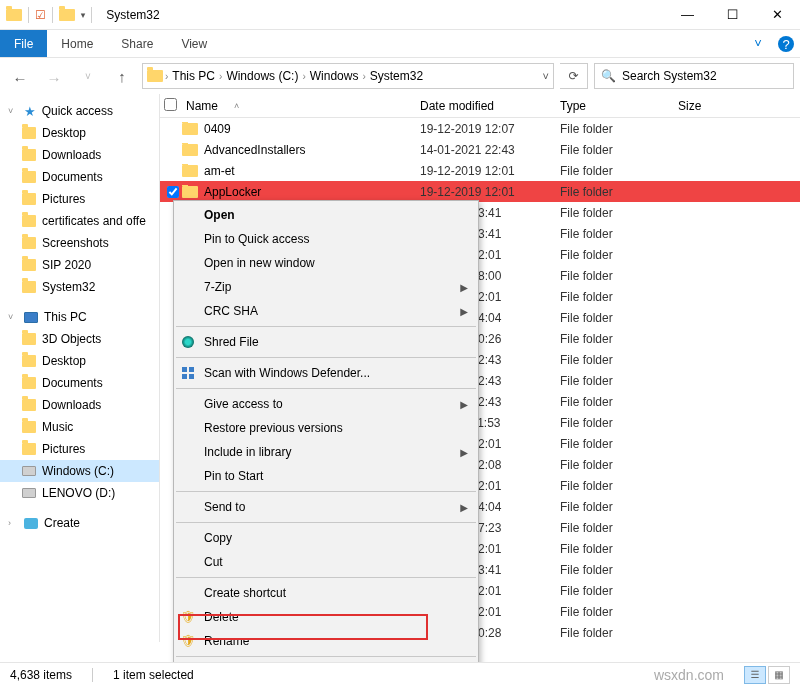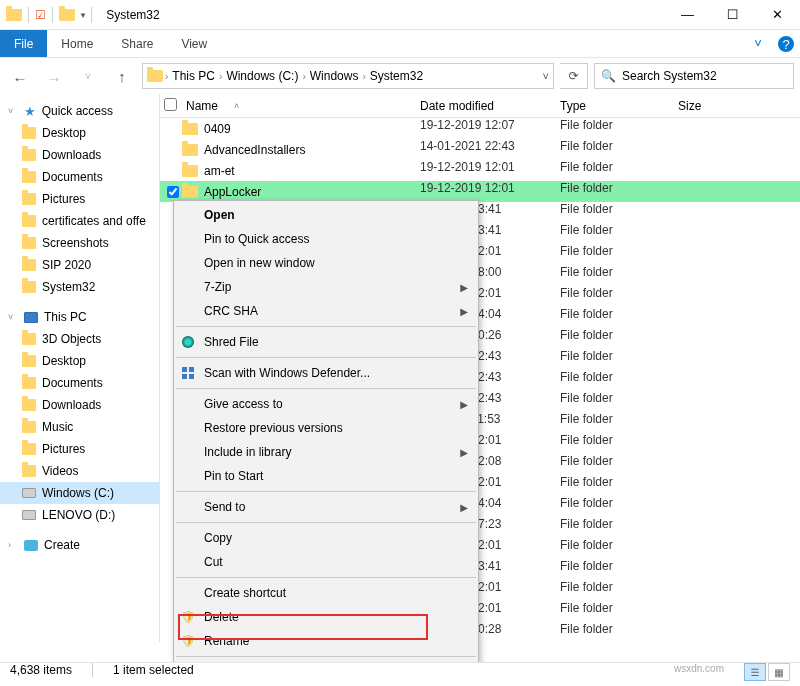--- a/index.html
+++ b/index.html
@@ -45,32 +45,32 @@
 .content{flex:1;display:flex;flex-direction:column;overflow:hidden}
 .cols{height:24px;display:flex;align-items:center;border-bottom:1px solid #e5e5e5;color:#444;padding-left:4px}
 .cols .ck{width:18px}
 .col-name{width:238px;padding-left:4px;display:flex;align-items:center;gap:10px}
 .col-date{width:140px}
 .col-type{width:118px}
 .col-size{flex:1}
 .sort{color:#888;font-size:9px;margin-left:6px}
 
 .rows{flex:1;overflow:hidden}
-.row{height:21px;display:flex;padding-left:4px}
-.row.sel{background:#86efac}
+.row{height:21px;display:flex;align-items:center;padding-left:4px}
+.row.sel{background:#ef4444}
 .row .ck{width:18px;display:flex;align-items:center;justify-content:center}
 .row .ck input{width:12px;height:12px}
 .row .nm{width:238px;display:flex;align-items:center;gap:6px;overflow:hidden;white-space:nowrap}
 .row .dt{width:140px;color:#333}
 .row .tp{width:118px;color:#333}
 .row .sz{flex:1}
 
-.status{position:absolute;bottom:0;left:0;right:0;height:24px;border-top:1px solid #e5e5e5;display:flex;align-items:flex-start;padding:0 10px;gap:20px;background:#fff;color:#444}
+.status{position:absolute;bottom:0;left:0;right:0;height:24px;border-top:1px solid #e5e5e5;display:flex;align-items:center;padding:0 10px;gap:20px;background:#fff;color:#444}
 .status .sep{width:1px;height:14px;background:#ccc}
-.status .wm{margin-left:auto;color:#aaa;font-size:10px}
+.status .wm{margin-left:auto;color:#aaa;font-size:14px}
 .status .viewbtns{display:flex;gap:2px}
 .vbtn{width:22px;height:18px;border:1px solid #ccc;display:flex;align-items:center;justify-content:center;font-size:10px;color:#666}
 .vbtn.on{background:#cce8ff;border-color:#7fb9e6}
 
 .ctx{position:absolute;left:173px;top:200px;width:306px;background:#f2f2f2;border:1px solid #b8b8b8;box-shadow:2px 2px 6px rgba(0,0,0,.25);padding:2px 0}
 .ctx-item{height:24px;display:flex;align-items:center;padding:0 26px 0 30px;position:relative}
 .ctx-item.bold{font-weight:600}
 .ctx-item .arr{position:absolute;right:10px;color:#555;font-size:10px}
 .ctx-item .ic{position:absolute;left:6px;width:16px;display:flex;justify-content:center}
 .ctx-sep{height:1px;background:#c8c8c8;margin:3px 2px}
@@ -198,24 +198,20 @@
         <span>Downloads</span>
       </div>
       <div class="side-item">
         <span class="folder-ico gen-icon"></span>
         <span>Music</span>
       </div>
       <div class="side-item">
         <span class="folder-ico gen-icon"></span>
         <span>Pictures</span>
       </div>
-      <div class="side-item">
-        <span class="folder-ico gen-icon"></span>
-        <span>Videos</span>
-      </div>
       <div class="side-item sel">
         <span class="disk-icon"></span>
         <span>Windows (C:)</span>
       </div>
       <div class="side-item">
         <span class="disk-icon"></span>
         <span>LENOVO (D:)</span>
       </div>
       <div style="height: 8px;"></div>
       <div class="side-item top">

